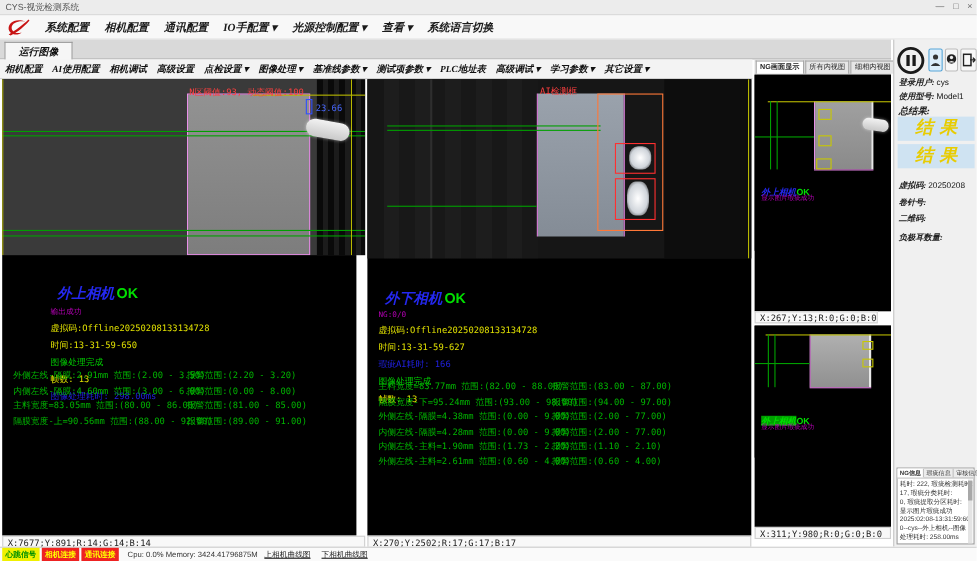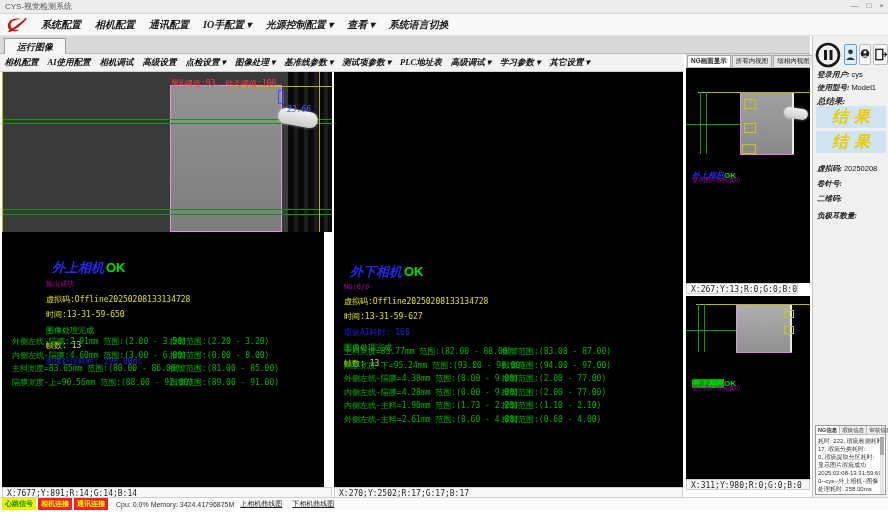--- a/index.html
+++ b/index.html
@@ -154,21 +154,21 @@
       <div class="hline green" style="left:0;top:47px;width:330px;"></div>
       <div class="hline green" style="left:0;top:51px;width:330px;"></div>
       <div class="hline green" style="left:0;top:137px;width:330px;"></div>
       <div class="hline green" style="left:0;top:142px;width:330px;"></div>
       <div class="vline yellow" style="left:0;top:0;height:160px;"></div>
       <div class="vline yellow" style="left:317px;top:0;height:160px;"></div>
       <div class="hline yellow" style="left:228px;top:14px;width:102px;"></div>
       <div class="roller" style="left:276px;top:38px;width:40px;height:16px;transform:rotate(10deg);"></div>
       <div class="red-text" style="left:170px;top:6px;">N区阈值:93, 动态阈值:100</div>
       <div class="ovl" style="left:276px;top:18px;width:6px;height:14px;border:1px solid #3050ff;"></div>
-      <div class="blue-text" style="left:285px;top:33px;font-style:italic;">23.66</div>
+      <div class="blue-text" style="left:285px;top:22px;">23.66</div>
     </div>
 
     <div class="result-text" style="top:186px;left:44px;">
       <div class="cam-line">
         <span class="cam-title">外上相机</span><span class="cam-ok">OK</span>
       </div>
       <div class="t-line t-purple">输出成功</div>
       <div class="t-line t-yellow">虚拟码:Offline20250208133134728</div>
       <div class="t-line t-yellow">时间:13-31-59-650</div>
       <div class="t-line t-green">图像处理完成</div>
@@ -190,20 +190,36 @@
         </div>
         <div class="m-row">
           <span class="measure">隔膜宽度-上=90.56mm 范围:(88.00 - 92.00)</span>
           <span class="alarm">报警范围:(89.00 - 91.00)</span>
         </div>
       </div>
   </div>
   <div class="coordbar" style="left:2px;top:487px;width:330px;height:11px;">X:7677;Y:891;R:14;G:14;B:14</div>
 
   <div class="view" style="left:334px;top:72px;width:349px;height:415px;">
+    <div class="img-area" style="left:0;top:0;width:349px;height:163px;background:#161616;">
+      <div class="ovl" style="left:15px;top:0;width:140px;height:163px;background:repeating-linear-gradient(90deg,#1d1d1d 0 14px,#181818 14px 28px);"></div>
+      <div class="vline" style="left:57px;top:0;height:163px;width:2px;background:#2e2e2e;"></div>
+      <div class="ovl" style="left:270px;top:0;width:79px;height:163px;background:#0d0d0d;"></div>
+      <div class="ovl" style="left:154px;top:13px;width:80px;height:130px;background:linear-gradient(180deg,#9aa2ac,#848c96);border-left:1px solid #e080e0;border-right:1px solid #e080e0;"></div>
+      <div class="hline green" style="left:18px;top:42px;width:194px;"></div>
+      <div class="hline green" style="left:18px;top:46px;width:194px;"></div>
+      <div class="hline green" style="left:18px;top:115px;width:136px;"></div>
+      <div class="ovl" style="left:209px;top:13px;width:60px;height:125px;border:1px solid #ff7838;"></div>
+      <div class="ovl" style="left:225px;top:58px;width:37px;height:28px;border:1px solid #ff3030;"></div>
+      <div class="ovl" style="left:225px;top:90px;width:37px;height:38px;border:1px solid #ff3030;"></div>
+      <div class="ovl" style="left:238px;top:61px;width:20px;height:21px;background:radial-gradient(ellipse at center,#ffffff 0%,#cfd4da 60%,transparent 100%);border-radius:40%;"></div>
+      <div class="ovl" style="left:236px;top:93px;width:20px;height:31px;background:radial-gradient(ellipse at center,#ffffff 0%,#cfd4da 60%,transparent 100%);border-radius:40%;"></div>
+      <div class="vline yellow" style="left:346px;top:0;height:163px;"></div>
+      <div class="red-text" style="left:157px;top:5px;">AI检测框</div>
+    </div>
 
     <div class="result-text" style="top:190px;left:10px;">
       <div class="cam-line">
         <span class="cam-title">外下相机</span><span class="cam-ok">OK</span>
       </div>
       <div class="t-line t-purple">NG:0/0</div>
       <div class="t-line t-yellow">虚拟码:Offline20250208133134728</div>
       <div class="t-line t-yellow">时间:13-31-59-627</div>
       <div class="t-line t-blue">瑕疵AI耗时: 166</div>
       <div class="t-line t-green">图像处理完成</div>

